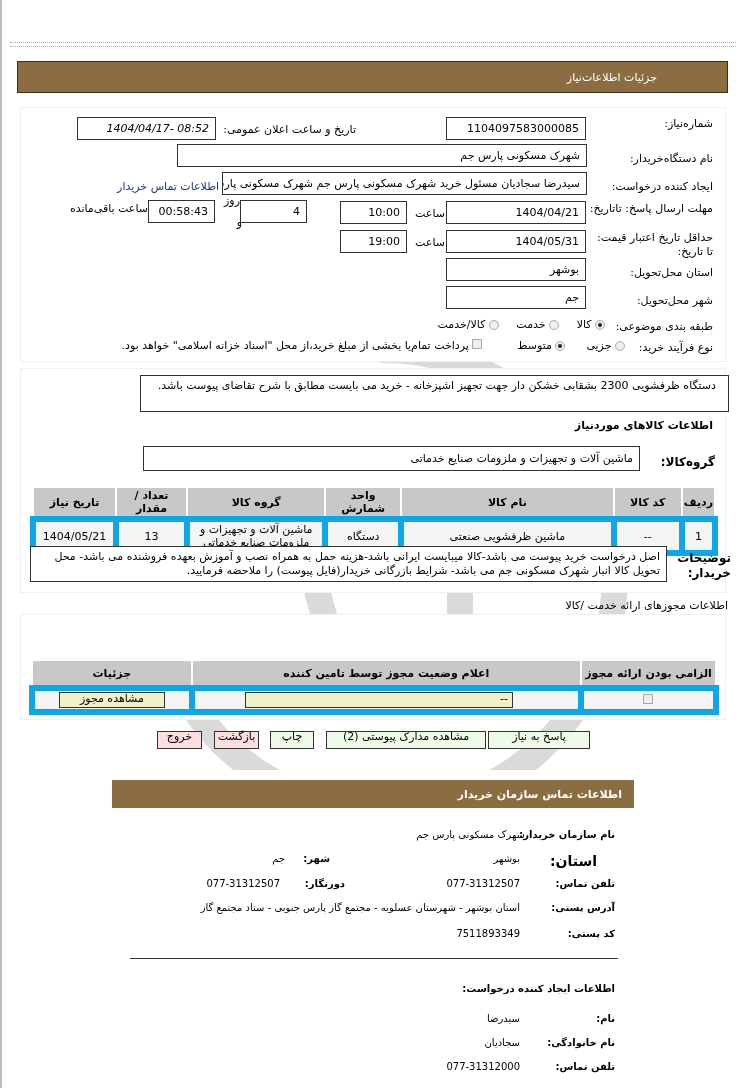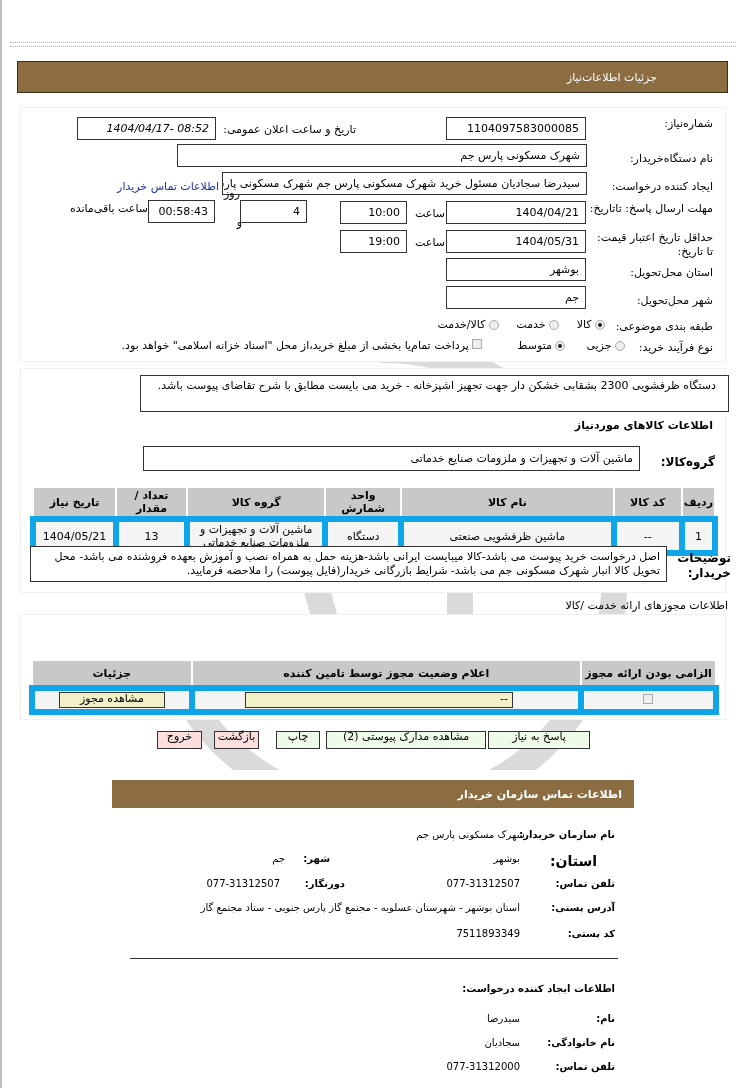--- a/index.html
+++ b/index.html
@@ -69,21 +69,21 @@
 <div class="box" style="left:177px;top:144px;width:410px;height:23px;">شهرک  مسکونی پارس جم</div>
 
 <div class="lbl" style="right:32px;top:180px;">ایجاد کننده درخواست:</div>
 <div class="box" style="left:222px;top:172px;width:365px;height:23px;">سیدرضا سجادیان  مسئول خرید شهرک  مسکونی پارس جم شهرک  مسکونی پارس جم</div>
 <a class="lbl link" style="right:526px;top:180px;">اطلاعات تماس خریدار</a>
 
 <div class="lbl" style="right:32px;top:202px;">مهلت ارسال پاسخ: تاتاریخ:</div>
 <div class="box ltr" style="left:446px;top:201px;width:140px;height:23px;">1404/04/21</div>
 <div class="lbl" style="right:300px;top:207px;">ساعت</div>
 <div class="box ltr" style="left:340px;top:201px;width:67px;height:23px;">10:00</div>
-<div class="lbl" style="right:505px;top:187px;">روز</div>
+<div class="lbl" style="right:505px;top:194px;">روز</div>
 <div class="lbl" style="right:503px;top:216px;">و</div>
 <div class="box ltr" style="left:240px;top:200px;width:67px;height:23px;">4</div>
 <div class="box ltr" style="left:148px;top:200px;width:67px;height:23px;">00:58:43</div>
 <div class="lbl" style="right:597px;top:202px;">ساعت باقی‌مانده</div>
 
 <div class="lbl" style="right:32px;top:231px;width:125px;white-space:normal;line-height:14px;">حداقل تاریخ اعتبار قیمت: تا تاریخ:</div>
 <div class="box ltr" style="left:446px;top:230px;width:140px;height:23px;">1404/05/31</div>
 <div class="lbl" style="right:300px;top:236px;">ساعت</div>
 <div class="box ltr" style="left:340px;top:230px;width:67px;height:23px;">19:00</div>
 
@@ -174,21 +174,21 @@
       </td>
       <td>
         <div style="width:106px;height:16px;margin:0 auto;background:#f1f0c6;border:1px solid #333;box-sizing:border-box;line-height:12px;">مشاهده مجوز</div>
       </td>
     </tr>
   </tbody>
 </table>
 
 <div class="btn g" style="left:488px;top:731px;width:102px;">پاسخ به نیاز</div>
 <div class="btn g" style="left:326px;top:731px;width:160px;">مشاهده مدارک پیوستی (2)</div>
-<div class="btn g" style="left:270px;top:731px;width:44px;margin-left:6px;">چاپ</div>
+<div class="btn g" style="left:270px;top:731px;width:44px;">چاپ</div>
 <div class="btn r" style="left:214px;top:731px;width:45px;">بازگشت</div>
 <div class="btn r" style="left:157px;top:731px;width:45px;">خروج</div>
 
 <div class="bar2">
   <span>اطلاعات تماس  سازمان خریدار</span>
 </div>
 
 <div class="lbl bold" style="right:130px;top:829px;font-size:10px;">نام سازمان خریدار:</div>
 <div class="lbl" style="right:220px;top:829px;font-size:10px;">شهرک  مسکونی پارس جم</div>
 

